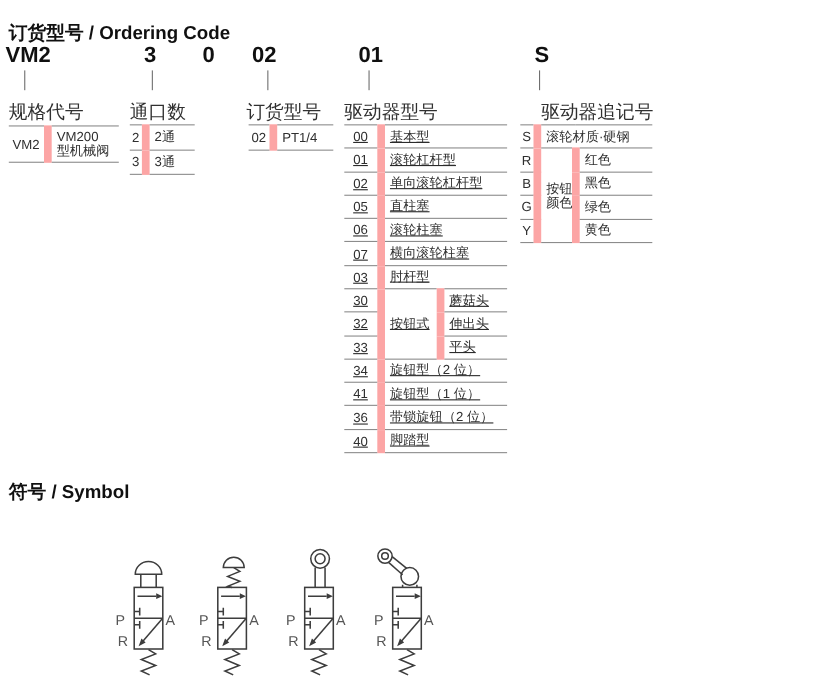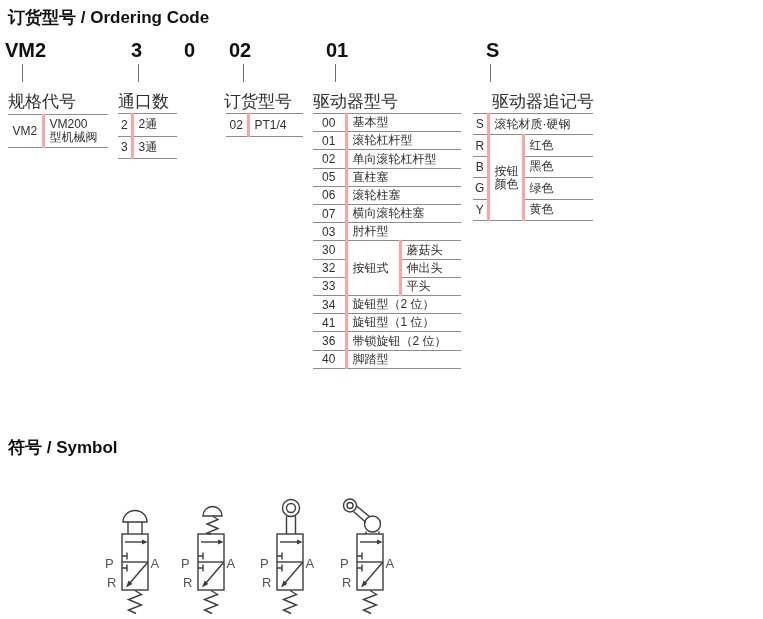--- a/index.html
+++ b/index.html
@@ -12,34 +12,34 @@
   .sec-title{font-size:17px;font-weight:bold;color:#101010;white-space:nowrap;}
   .code-part{font-size:20px;font-weight:bold;color:#101010;white-space:nowrap;line-height:20px;}
   .tick{width:1px;height:18px;background:#6f6f6f;}
   .tbl-header{font-size:17px;color:#303030;white-space:nowrap;line-height:14px;}
   table.otable{position:absolute;border-collapse:collapse;table-layout:fixed;}
   table.otable td{
     border-top:1px solid #8c8c8c;border-bottom:1px solid #8c8c8c;
     font-size:12px;color:#2f2f2f;vertical-align:middle;
     padding:0 0 0 5px;white-space:nowrap;overflow:hidden;
   }
-  table.otable td + td{border-left:3px solid #fca5a5;}
+  table.otable td + td{border-left:7px solid #fca5a5;}
   table.otable td.code{text-align:center;padding:0 1px;}
   td .two-line div{line-height:13px;font-size:12px;}
   .valve{position:absolute;width:62px;height:124px;}
   .valve rect,.valve line,.valve path,.valve circle,.valve polyline{
     stroke:#3d3d3d;stroke-width:1.4;fill:none;
   }
   .valve polygon{fill:#3d3d3d;stroke:none;}
   .valve text{fill:#555555;stroke:none;font-size:13px;font-family:"Liberation Sans","DejaVu Sans",sans-serif;}
 </style>
 </head>
 <body>
 
-<div class="abs sec-title" style="left:8px;top:6px;">订货型号 / Ordering Code</div>
+<div class="abs sec-title" style="left:8px;top:18px;">订货型号 / Ordering Code</div>
 
 <div class="abs code-part" style="left:5px;top:40px;">VM2</div>
 <div class="abs code-part" style="left:131px;top:40px;">3</div>
 <div class="abs code-part" style="left:184px;top:40px;">0</div>
 <div class="abs code-part" style="left:229px;top:40px;">02</div>
 <div class="abs code-part" style="left:326px;top:40px;">01</div>
 <div class="abs code-part" style="left:486px;top:40px;">S</div>
 
 <div class="abs tick" style="left:22px;top:64px;"></div>
 <div class="abs tick" style="left:138px;top:64px;"></div>
@@ -94,21 +94,21 @@
       <col style="width:55px">
     </colgroup>
   <tbody>
       <tr>
     <td class="code">02</td>
     <td>PT1/4</td>
   </tr>
 </tbody>
   </table>
 
-<table class="otable" style="left:313px;top:113px;width:148px;height:256px;">
+<table class="otable" style="left:313px;top:113px;width:148px;height:299px;text-decoration:underline;">
   <colgroup>
       <col style="width:33px">
       <col style="width:54px">
       <col style="width:61px">
     </colgroup>
   <tbody>
       <tr>
     <td class="code">00</td>
     <td colspan="2">基本型</td>
   </tr>

